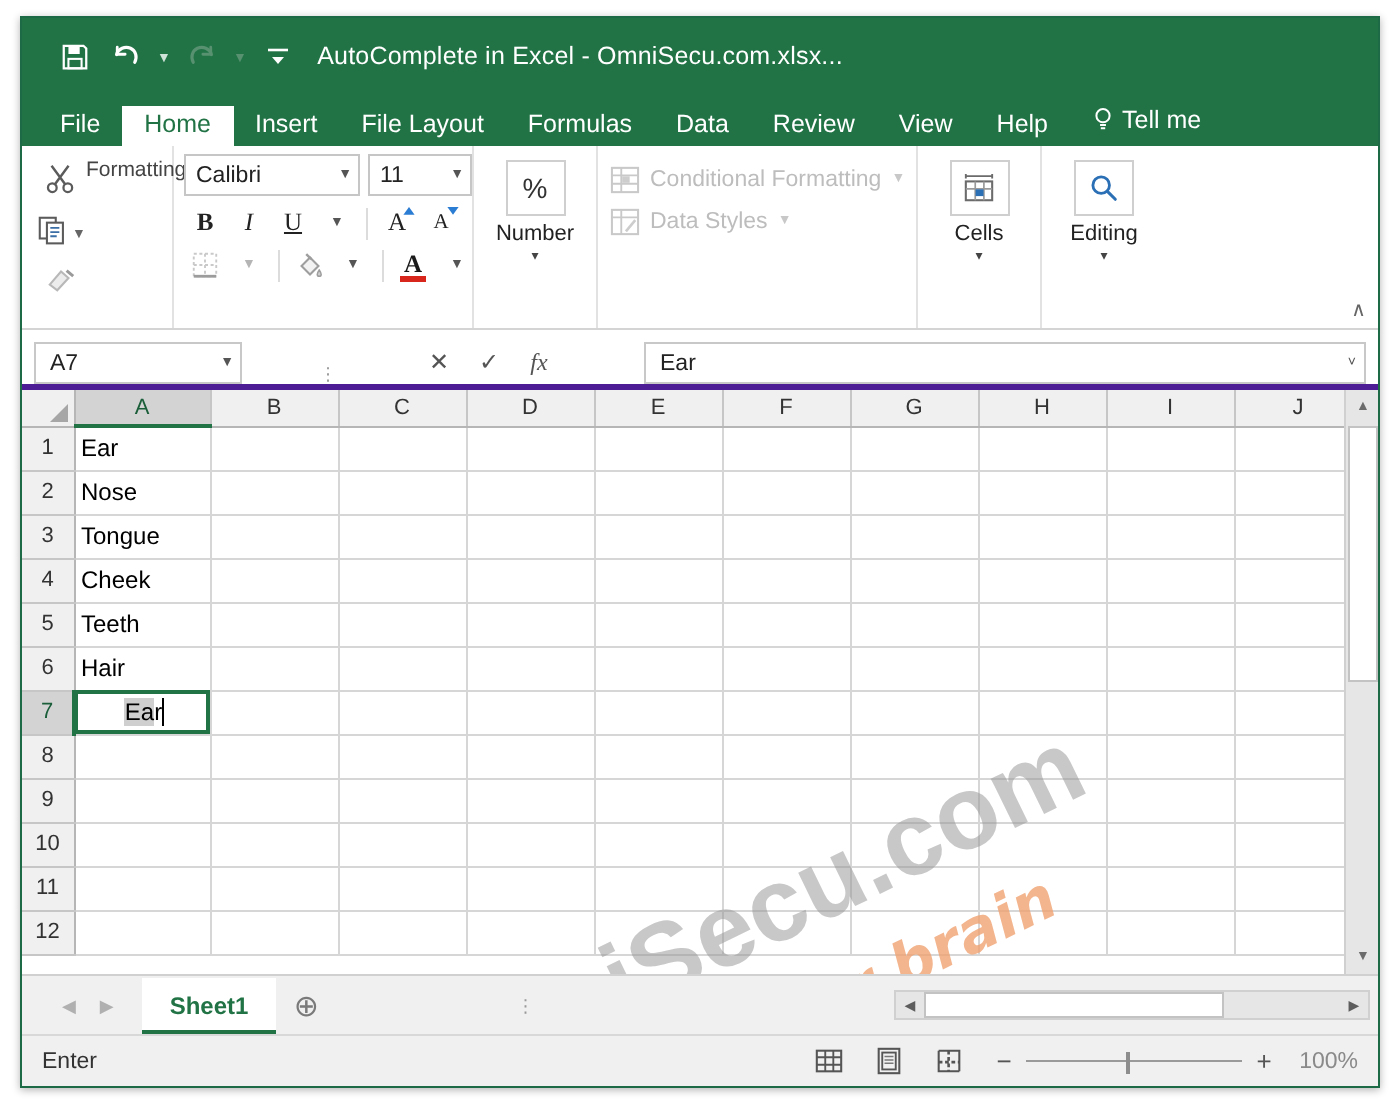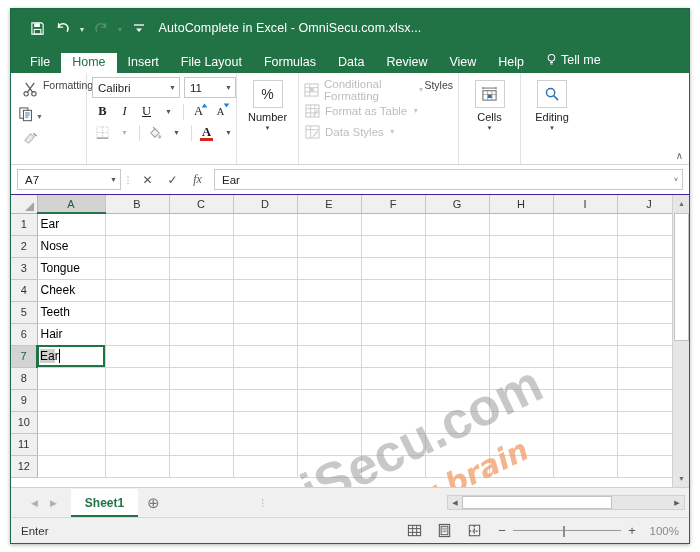--- a/index.html
+++ b/index.html
@@ -181,24 +181,25 @@
   .style-caret { font-size: 7px; color: #c8c8c8; }
 
   .collapse {
     position: absolute; right: 6px; bottom: 3px;
     font-size: 10px; color: #666;
   }
 
   
   .fbar {
     flex: 0 0 30px;
-    display: flex; align-items: center;
+    display: flex; align-items: flex-end;
     background: #ffffff;
     padding: 0 6px;
-    border-bottom: 1px solid #4c1d95;
+    border-bottom: 3px solid #4c1d95;
+    gap: 36px;
   }
   .namebox {
     width: 104px; height: 21px;
     border: 1px solid #c8c8c8; background: #fff;
     display: flex; align-items: center;
     font-size: 11.5px; color: #222;
     padding: 0 3px 0 7px;
   }
   .namebox .nv { flex: 1; }
   .namebox .nc { font-size: 7px; color: #555; }
@@ -595,40 +596,28 @@
                   <rect x="6.5" y="5.5" width="4" height="3.5" fill="#cdcdcd"></rect>
                 </svg>
           </span>
           <span>Conditional Formatting</span>
           <span class="style-caret">▼</span>
         </div>
         <div class="style-row">
           <span class="style-icn">
             <svg width="15" height="14" viewBox="0 0 16 15">
                   <rect x="1" y="1" width="14" height="13" fill="none" stroke="#c9c9c9" stroke-width="1.1"></rect>
-                  <path d="M1 5h14 M1 9.5h14 M6 1v13 M10.5 1v13" stroke="#c9c9c9" stroke-width="1"></path>
-                  <path d="M9 12.5 L13.5 7" stroke="#cdcdcd" stroke-width="1.4"></path>
-                </svg>
-          </span>
-          <span>Format as Table</span>
-          <span class="style-caret">▼</span>
-        </div>
-        <div class="style-row">
-          <span class="style-icn">
-            <svg width="15" height="14" viewBox="0 0 16 15">
-                  <rect x="1" y="1" width="14" height="13" fill="none" stroke="#c9c9c9" stroke-width="1.1"></rect>
                   <path d="M1 5h14 M6 1v13" stroke="#c9c9c9" stroke-width="1"></path>
                   <path d="M8.5 12.5 L13.5 6.5" stroke="#cdcdcd" stroke-width="1.4"></path>
                 </svg>
           </span>
           <span>Data Styles</span>
           <span class="style-caret">▼</span>
         </div>
       </div>
-      <div class="grp-label">Styles</div>
     </div>
 
     <div class="grp bigbtn-grp">
       <div class="grp-body">
         <div class="bigbtn">
           <span class="bigbox">
             <svg width="17" height="16" viewBox="0 0 18 17">
                   <path d="M2 2.2 h14 M2 1 v2.4 M16 1 v2.4" stroke="#6b6b6b" stroke-width="1"></path>
                   <rect x="2" y="5" width="14" height="10" fill="none" stroke="#6b6b6b" stroke-width="1.1"></rect>
                   <path d="M2 9h14 M7 5v10 M11.6 5v10" stroke="#9a9a9a" stroke-width="0.9"></path>
@@ -773,21 +762,21 @@
               <td class="cell" style="width: 64px;"></td>
               <td class="cell" style="width: 64px;"></td>
               <td class="cell" style="width: 64px;"></td>
               <td class="cell" style="width: 64px;"></td>
               <td class="cell" style="width: 64px;"></td>
               <td class="cell" style="width: 64px;"></td>
               <td class="cell" style="width: 64px;"></td>
             </tr>
             <tr>
               <th class="rowh sel">7</th>
-              <td class="cell editing" style="width: 68px;"><span class="edit-txt">
+              <td class="cell editing" style="width: 68px; text-align: center;"><span class="edit-txt">
                   <span class="ac-matched">Ea</span>
                   <span>r</span>
                   <span class="caret-bar"></span>
                 </span><span class="fill-handle"></span></td>
               <td class="cell" style="width: 64px;"></td>
               <td class="cell" style="width: 64px;"></td>
               <td class="cell" style="width: 64px;"></td>
               <td class="cell" style="width: 64px;"></td>
               <td class="cell" style="width: 64px;"></td>
               <td class="cell" style="width: 64px;"></td>

